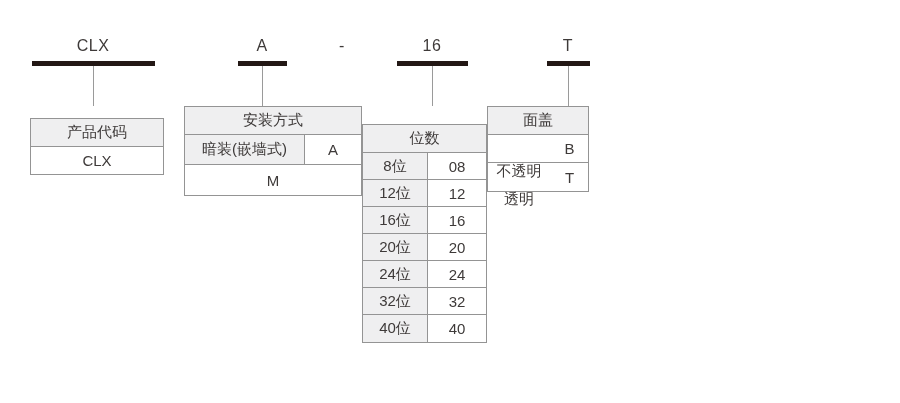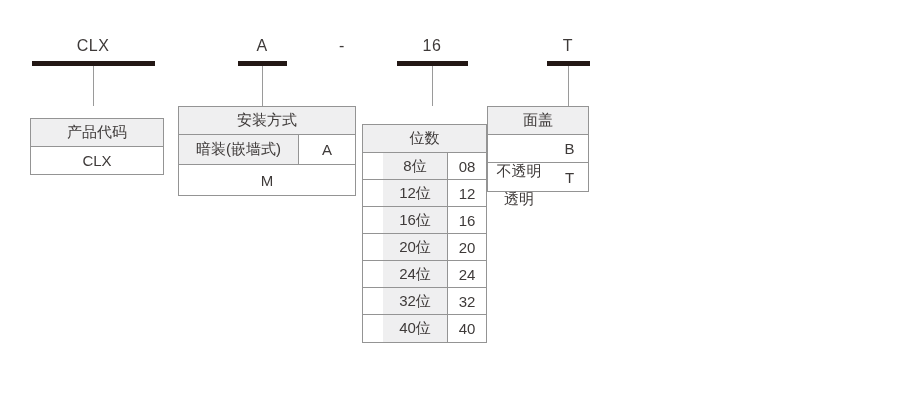--- a/index.html
+++ b/index.html
@@ -36,26 +36,26 @@
   }
   .tfull{
     flex:1;background:#ffffff;
     display:flex;align-items:center;justify-content:center;
     font-size:15px;box-sizing:border-box;
   }
   
   #t1{left:30px;width:134px;margin-top:12px;}
   #t1 .trow{height:27px;}
   
-  #t2{left:178px;width:178px;}
+  #t2{left:184px;width:178px;}
   #t2 .trow{height:30px;text-align:center;}
   #t2 .tname{width:120px;}
   
   #t3{left:362px;width:125px;margin-top:18px;}
-  #t3 .trow{height:27px;padding-left:20px;}
+  #t3 .trow{height:27px;}
   #t3 .tname{width:65px;}
   
   #t4{left:487px;width:102px;}
   #t4 .trow{height:28px;}
   #t4 .tname{width:63px;margin-top:36px;}
 </style>
 </head>
 <body>
 
 <div class="canvas">

